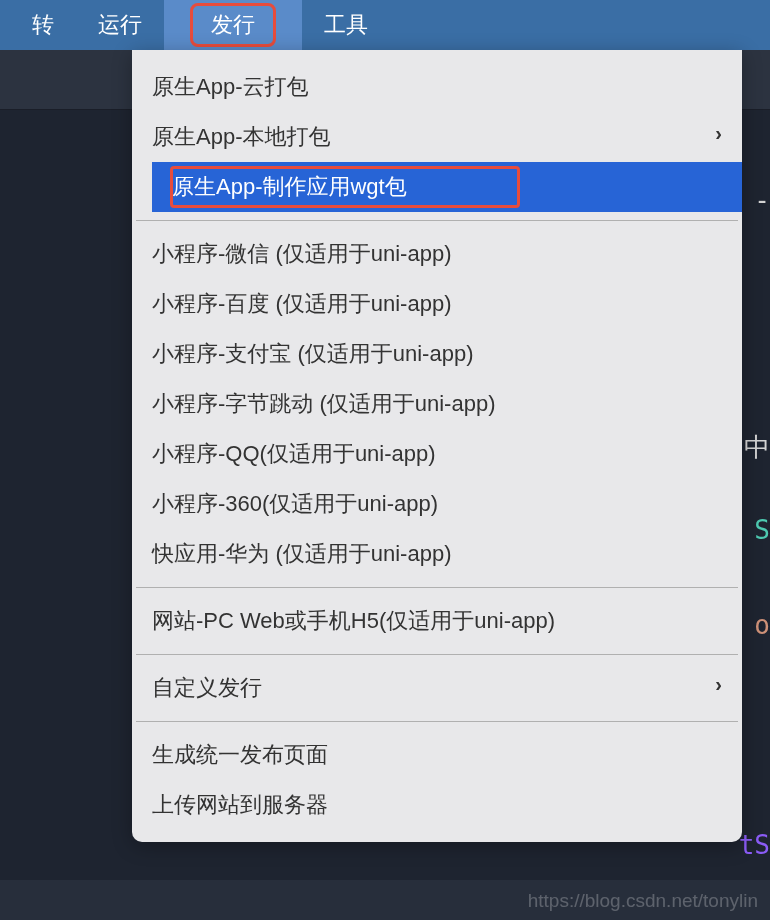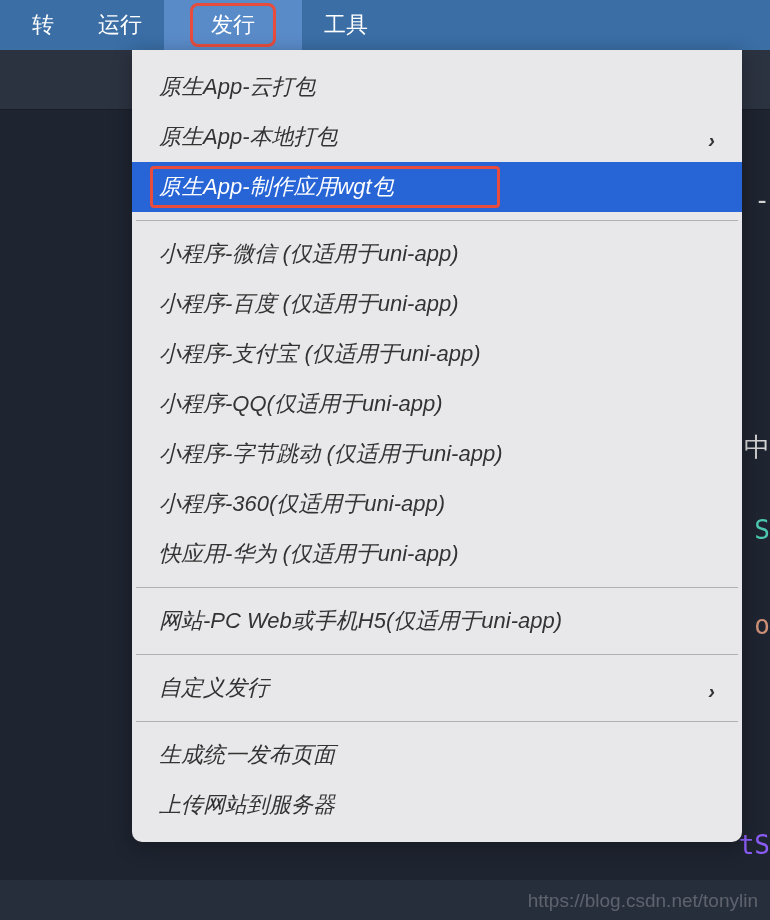--- a/index.html
+++ b/index.html
@@ -85,33 +85,33 @@
       position: absolute;
       top: 50px;
       left: 132px;
       width: 610px;
       background: #e8e8ea;
       border-radius: 0 0 10px 10px;
       box-shadow: 0 4px 20px rgba(0,0,0,0.3);
       padding: 12px 0;
     }
     .dropdown-item {
-      padding: 10px 27px;
+      padding: 10px 20px;
       font-size: 22px;
       color: #333;
       cursor: pointer;
       display: flex;
-      align-items: flex-end;
+      align-items: flex-start;
       justify-content: space-between;
       position: relative;
-      font-style: italic;
     }
     .dropdown-item.selected {
       background: #2764d6;
       color: white;
+      margin-left: 20px;
     }
     .dropdown-item-highlight {
       position: absolute;
       border: 3px solid #e74c3c;
       border-radius: 4px;
       left: 18px;
       top: 4px;
       bottom: 4px;
       width: 350px;
       pointer-events: none;
@@ -199,24 +199,24 @@
     <div class="dropdown-item">
       <span>小程序-微信 (仅适用于uni-app)</span>
     </div>
     <div class="dropdown-item">
       <span>小程序-百度 (仅适用于uni-app)</span>
     </div>
     <div class="dropdown-item">
       <span>小程序-支付宝 (仅适用于uni-app)</span>
     </div>
     <div class="dropdown-item">
+      <span>小程序-字节跳动 (仅适用于uni-app)</span>
+    </div>
+    <div class="dropdown-item">
       <span>小程序-QQ(仅适用于uni-app)</span>
-    </div>
-    <div class="dropdown-item">
-      <span>小程序-字节跳动 (仅适用于uni-app)</span>
     </div>
     <div class="dropdown-item">
       <span>小程序-360(仅适用于uni-app)</span>
     </div>
     <div class="dropdown-item">
       <span>快应用-华为 (仅适用于uni-app)</span>
     </div>
     <div class="dropdown-divider"></div>
     <div class="dropdown-item">
       <span>网站-PC Web或手机H5(仅适用于uni-app)</span>

